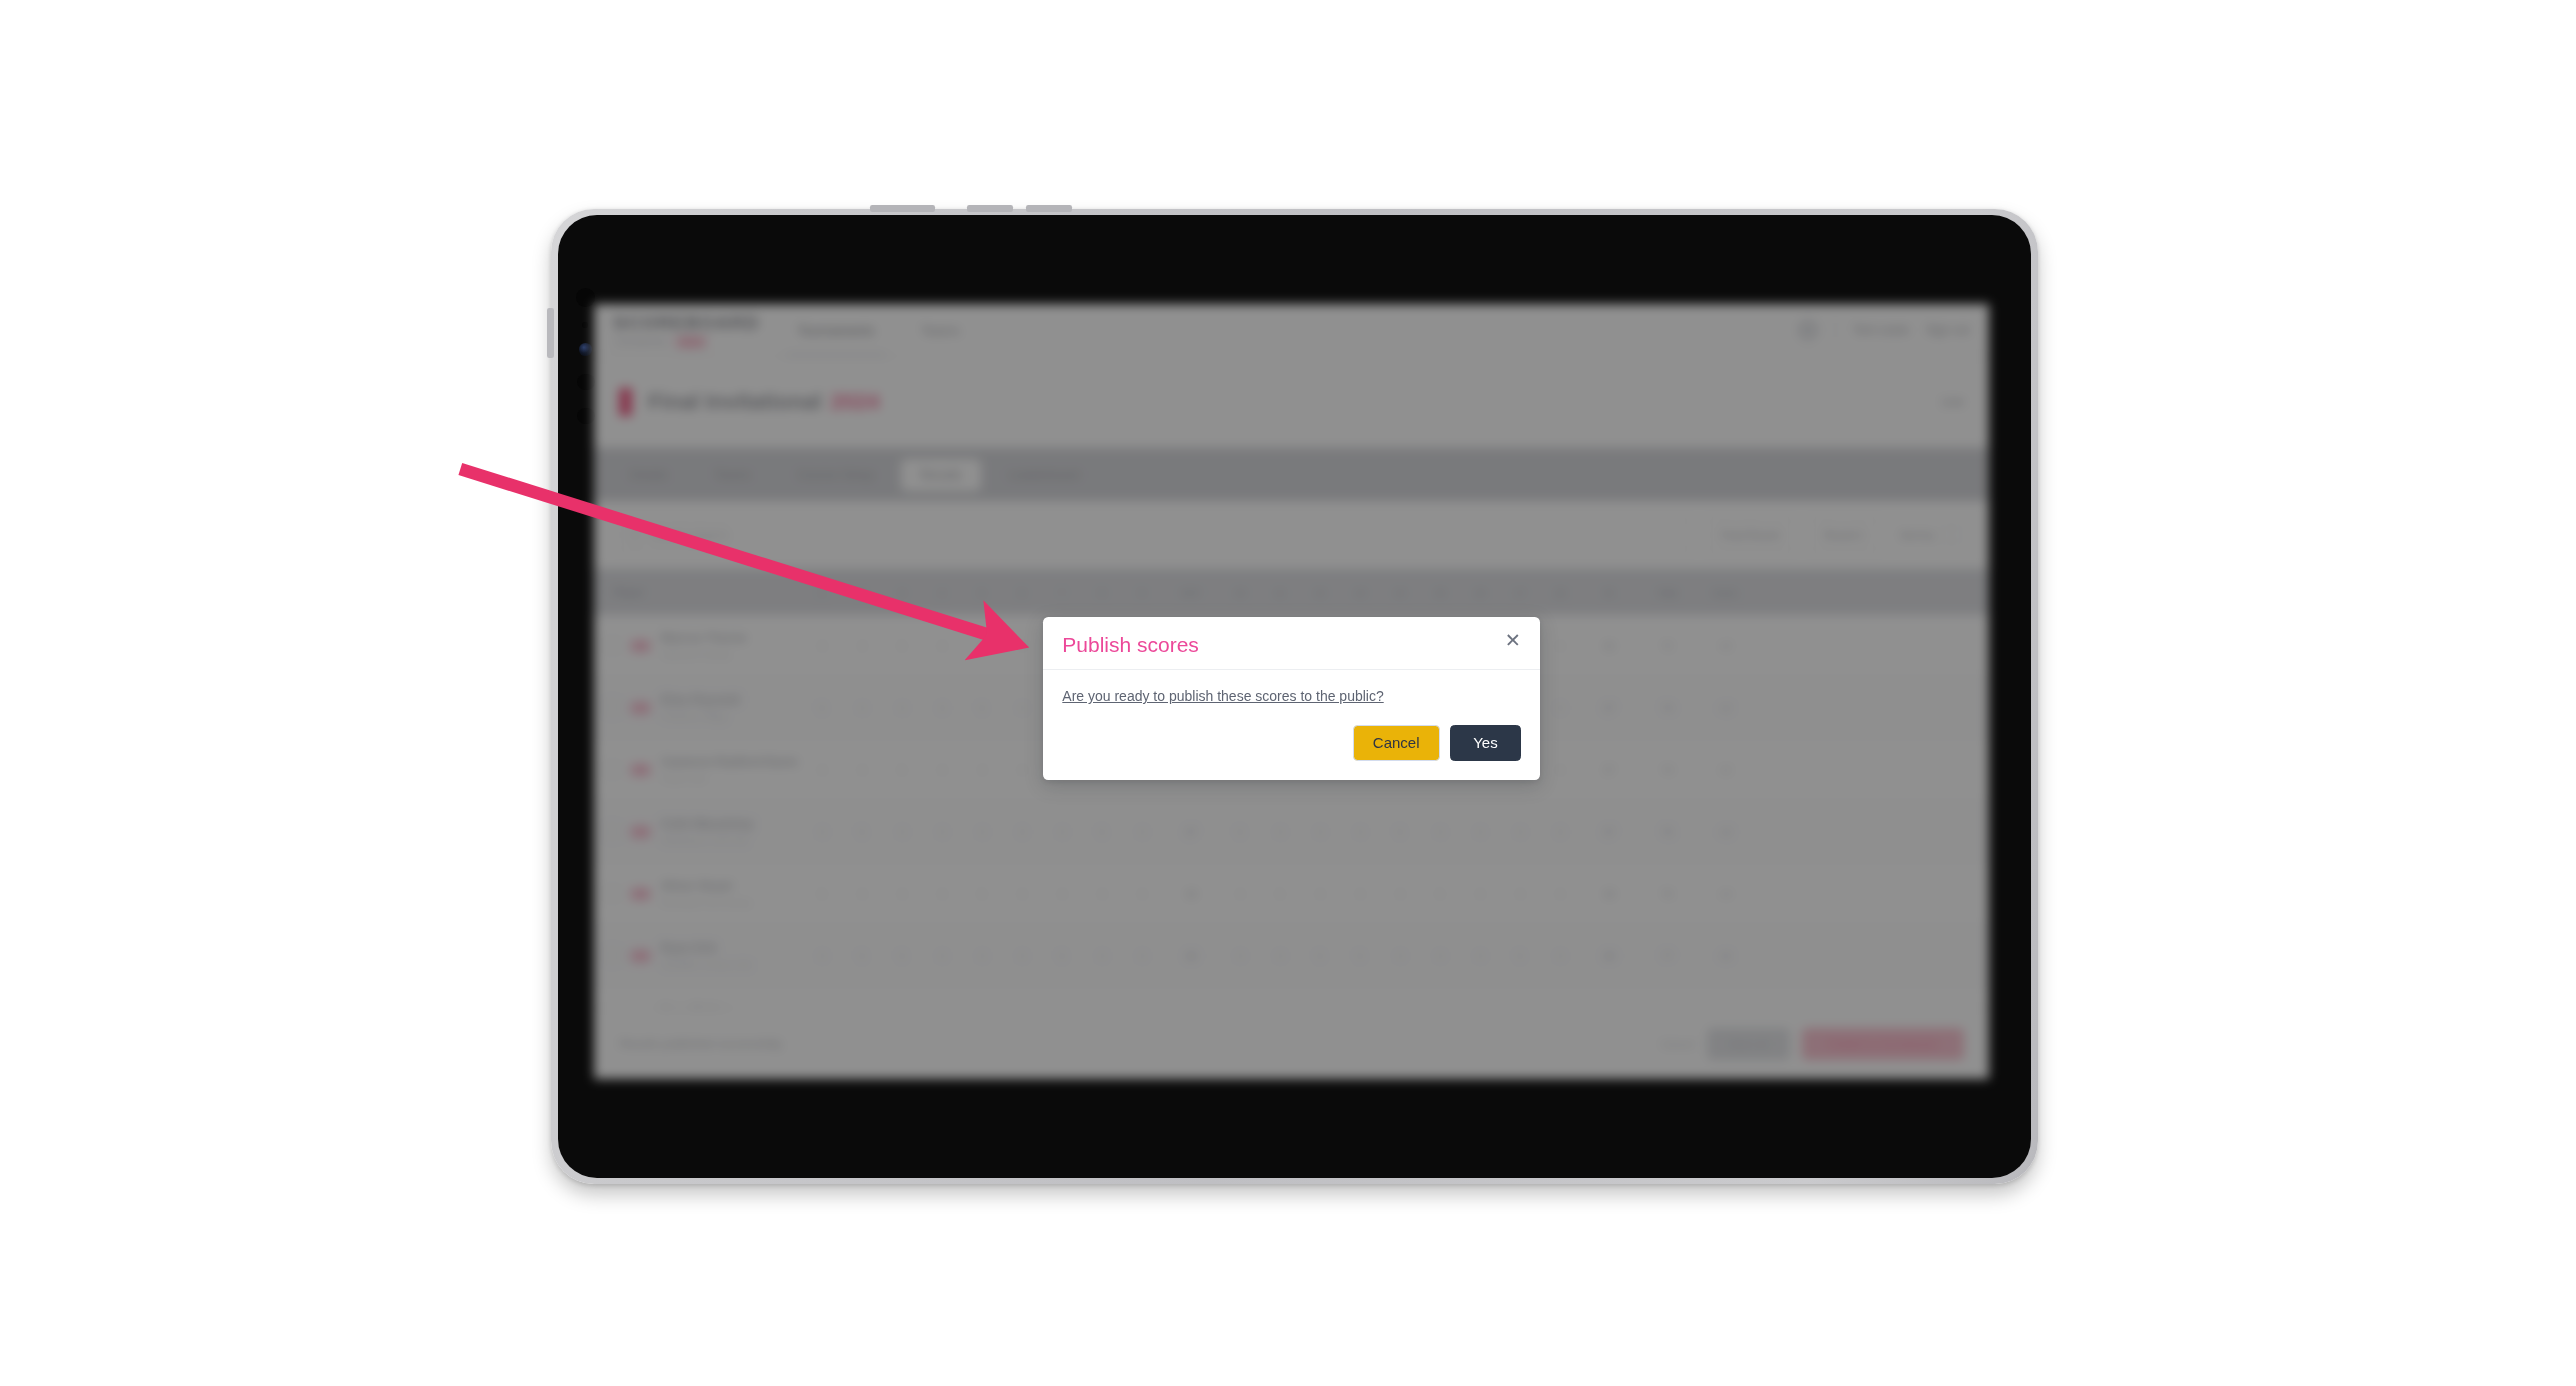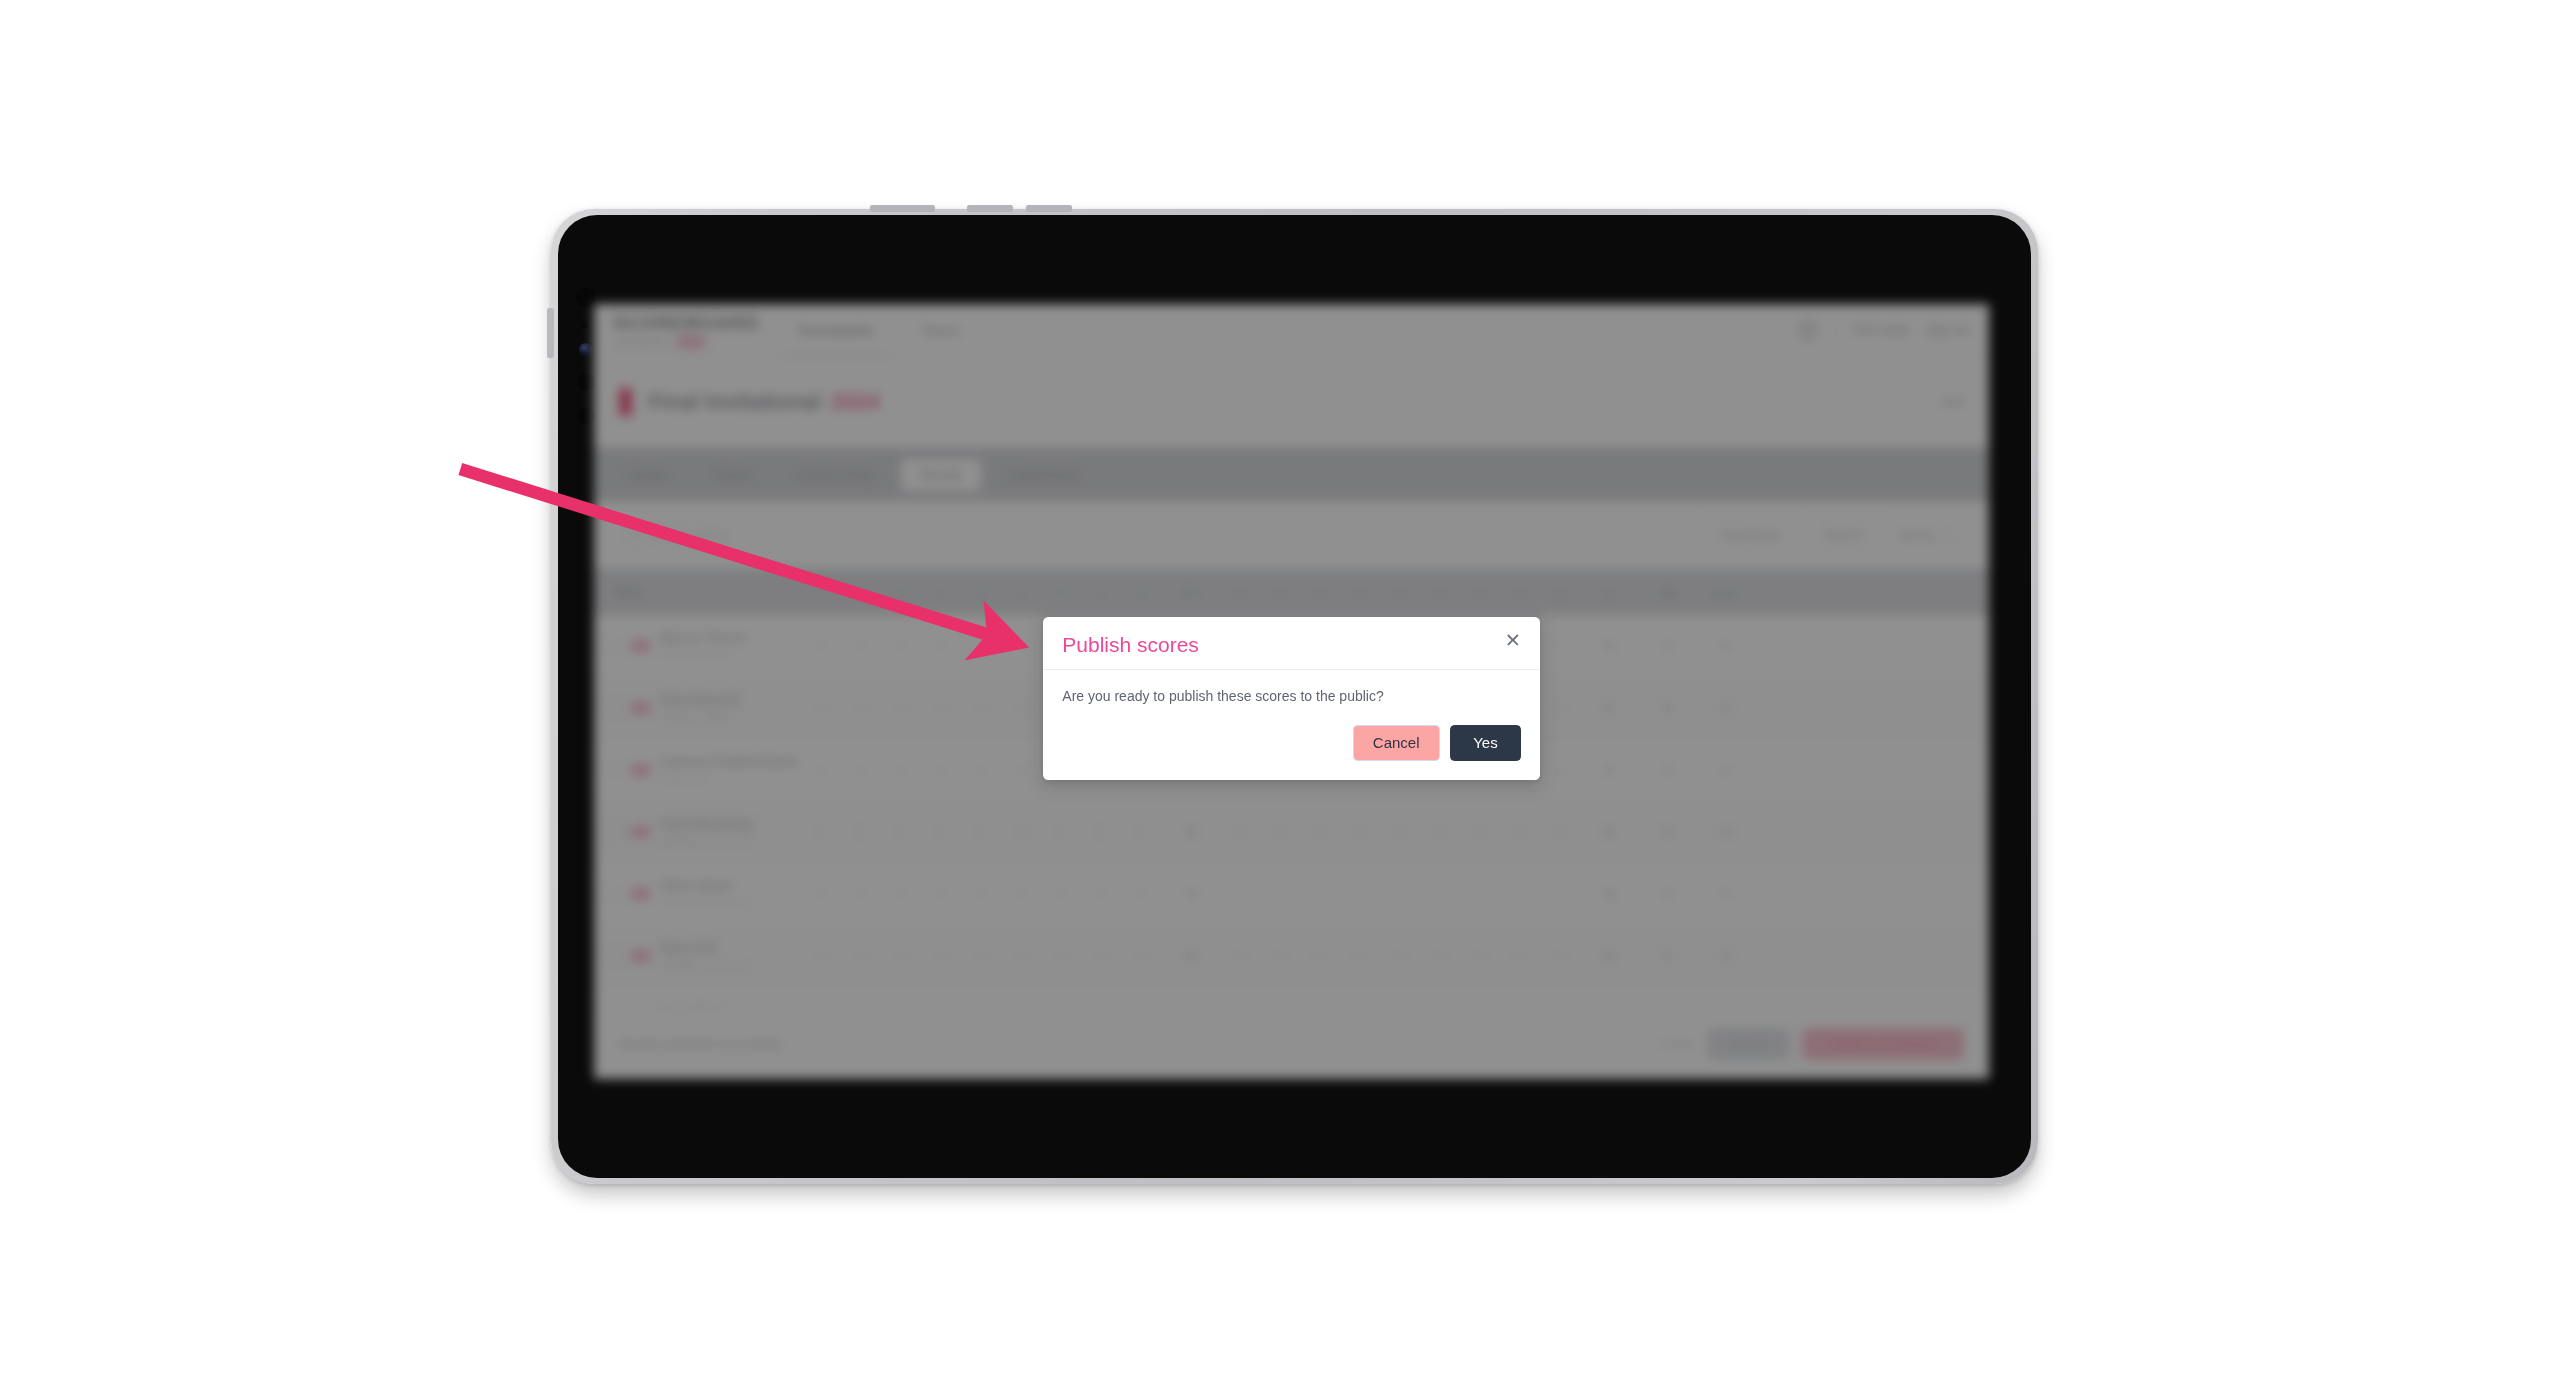--- a/index.html
+++ b/index.html
@@ -171,31 +171,31 @@
     padding: 16.3px 19.3px 12px 19.3px;
     border-bottom: 0.7px solid #eceef1;
   }
   .modal-title { font-size: 21px; color: #ec4899; font-weight: 400; }
   .modal-close {
     position: absolute; right: 16.3px; top: 12.6px;
     width: 22px; height: 22px; color: #6d7380; font-size: 19.3px;
     line-height: 22px; text-align: center; cursor: pointer;
   }
   .modal-body { padding: 18px 19.3px 4.5px 19.3px; }
-  .modal-msg { font-size: 14px; color: #5e6472; }
+  .modal-msg { font-size: 14px; color: #5e6472; text-decoration: underline; }
   .modal-foot {
     display: flex; justify-content: flex-end; align-items: center;
     gap: 10.4px; padding: 16.3px 19.3px 19.3px 19.3px;
   }
   .mbtn {
     font-family: "Liberation Sans", sans-serif;
     font-size: 15px; border-radius: 4.5px; cursor: pointer;
     padding: 8.2px 19.3px; border: 0.7px solid transparent; line-height: 1.15;
   }
-  .mbtn-cancel { background: #fca5a5; color: #2e3444; border-color: #d3dcee; }
+  .mbtn-cancel { background: #eab308; color: #2e3444; border-color: #d3dcee; }
   .mbtn-yes { background: #2c3748; color: #ffffff; border-color: #2c3748; padding: 8.2px 22px; }
 
   
   .arrow-svg { position: absolute; left: 0; top: 0; width: 2576px; height: 1386px; pointer-events: none; }
 </style>
 </head>
 <body>
 
 <div id="root">
 

